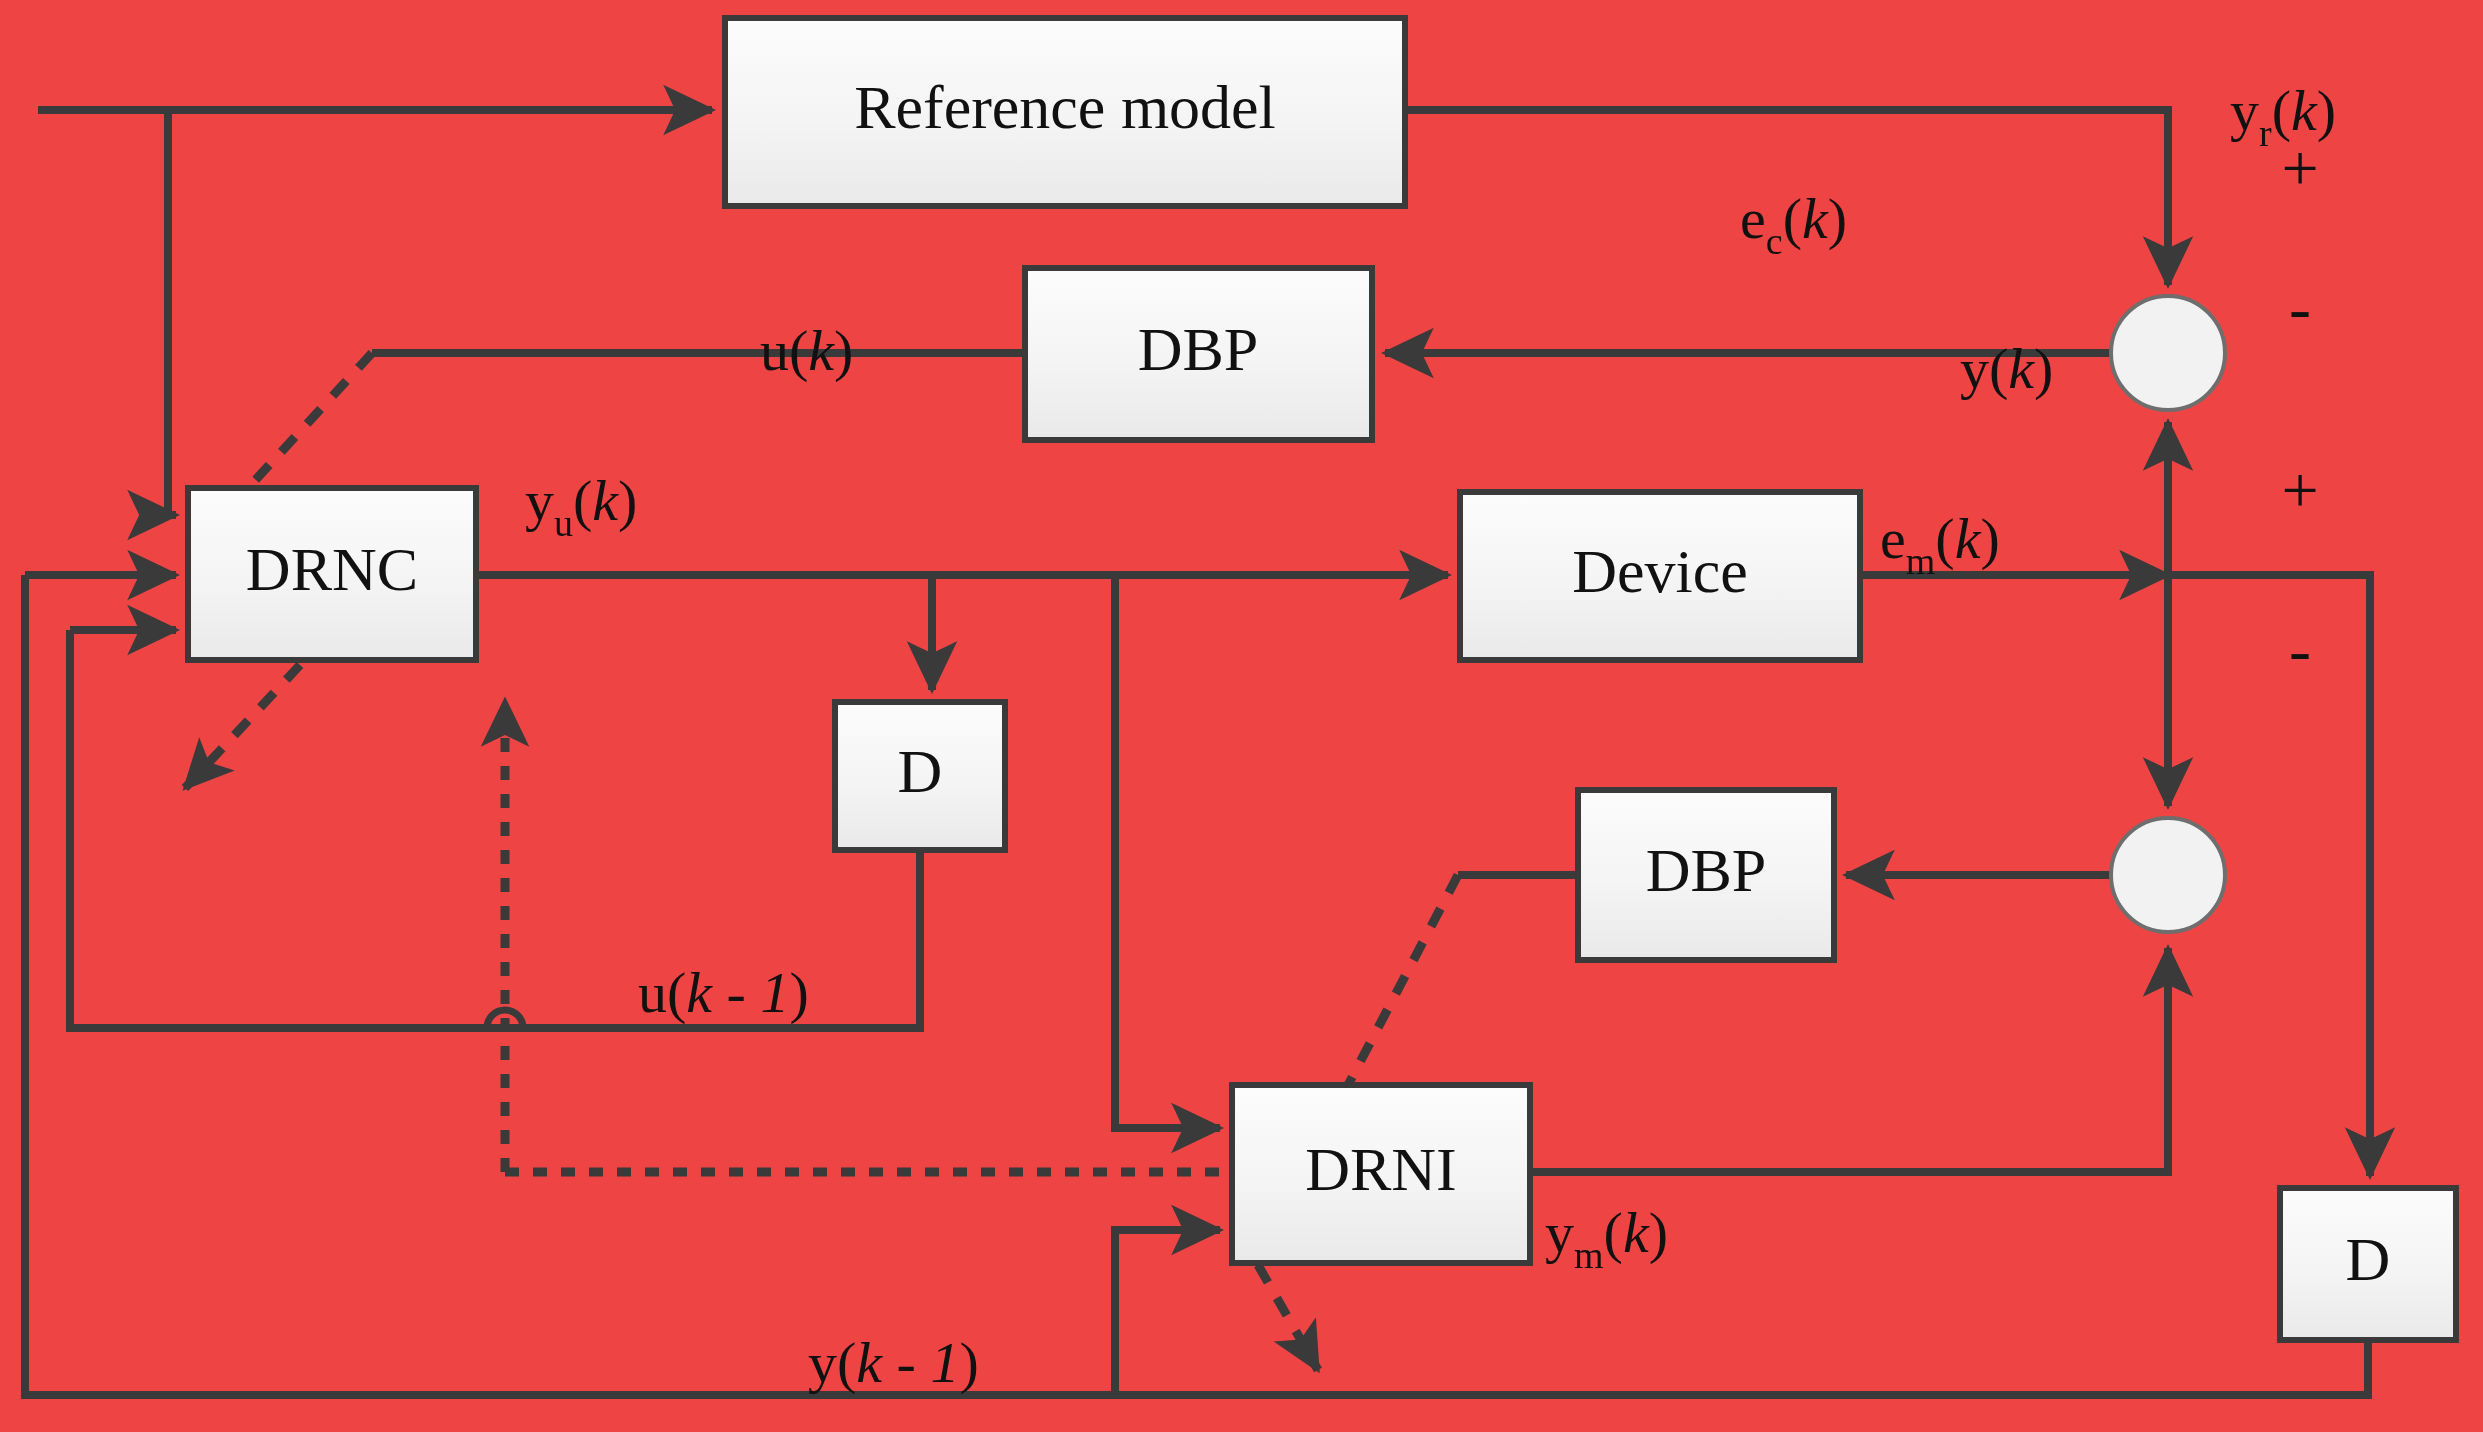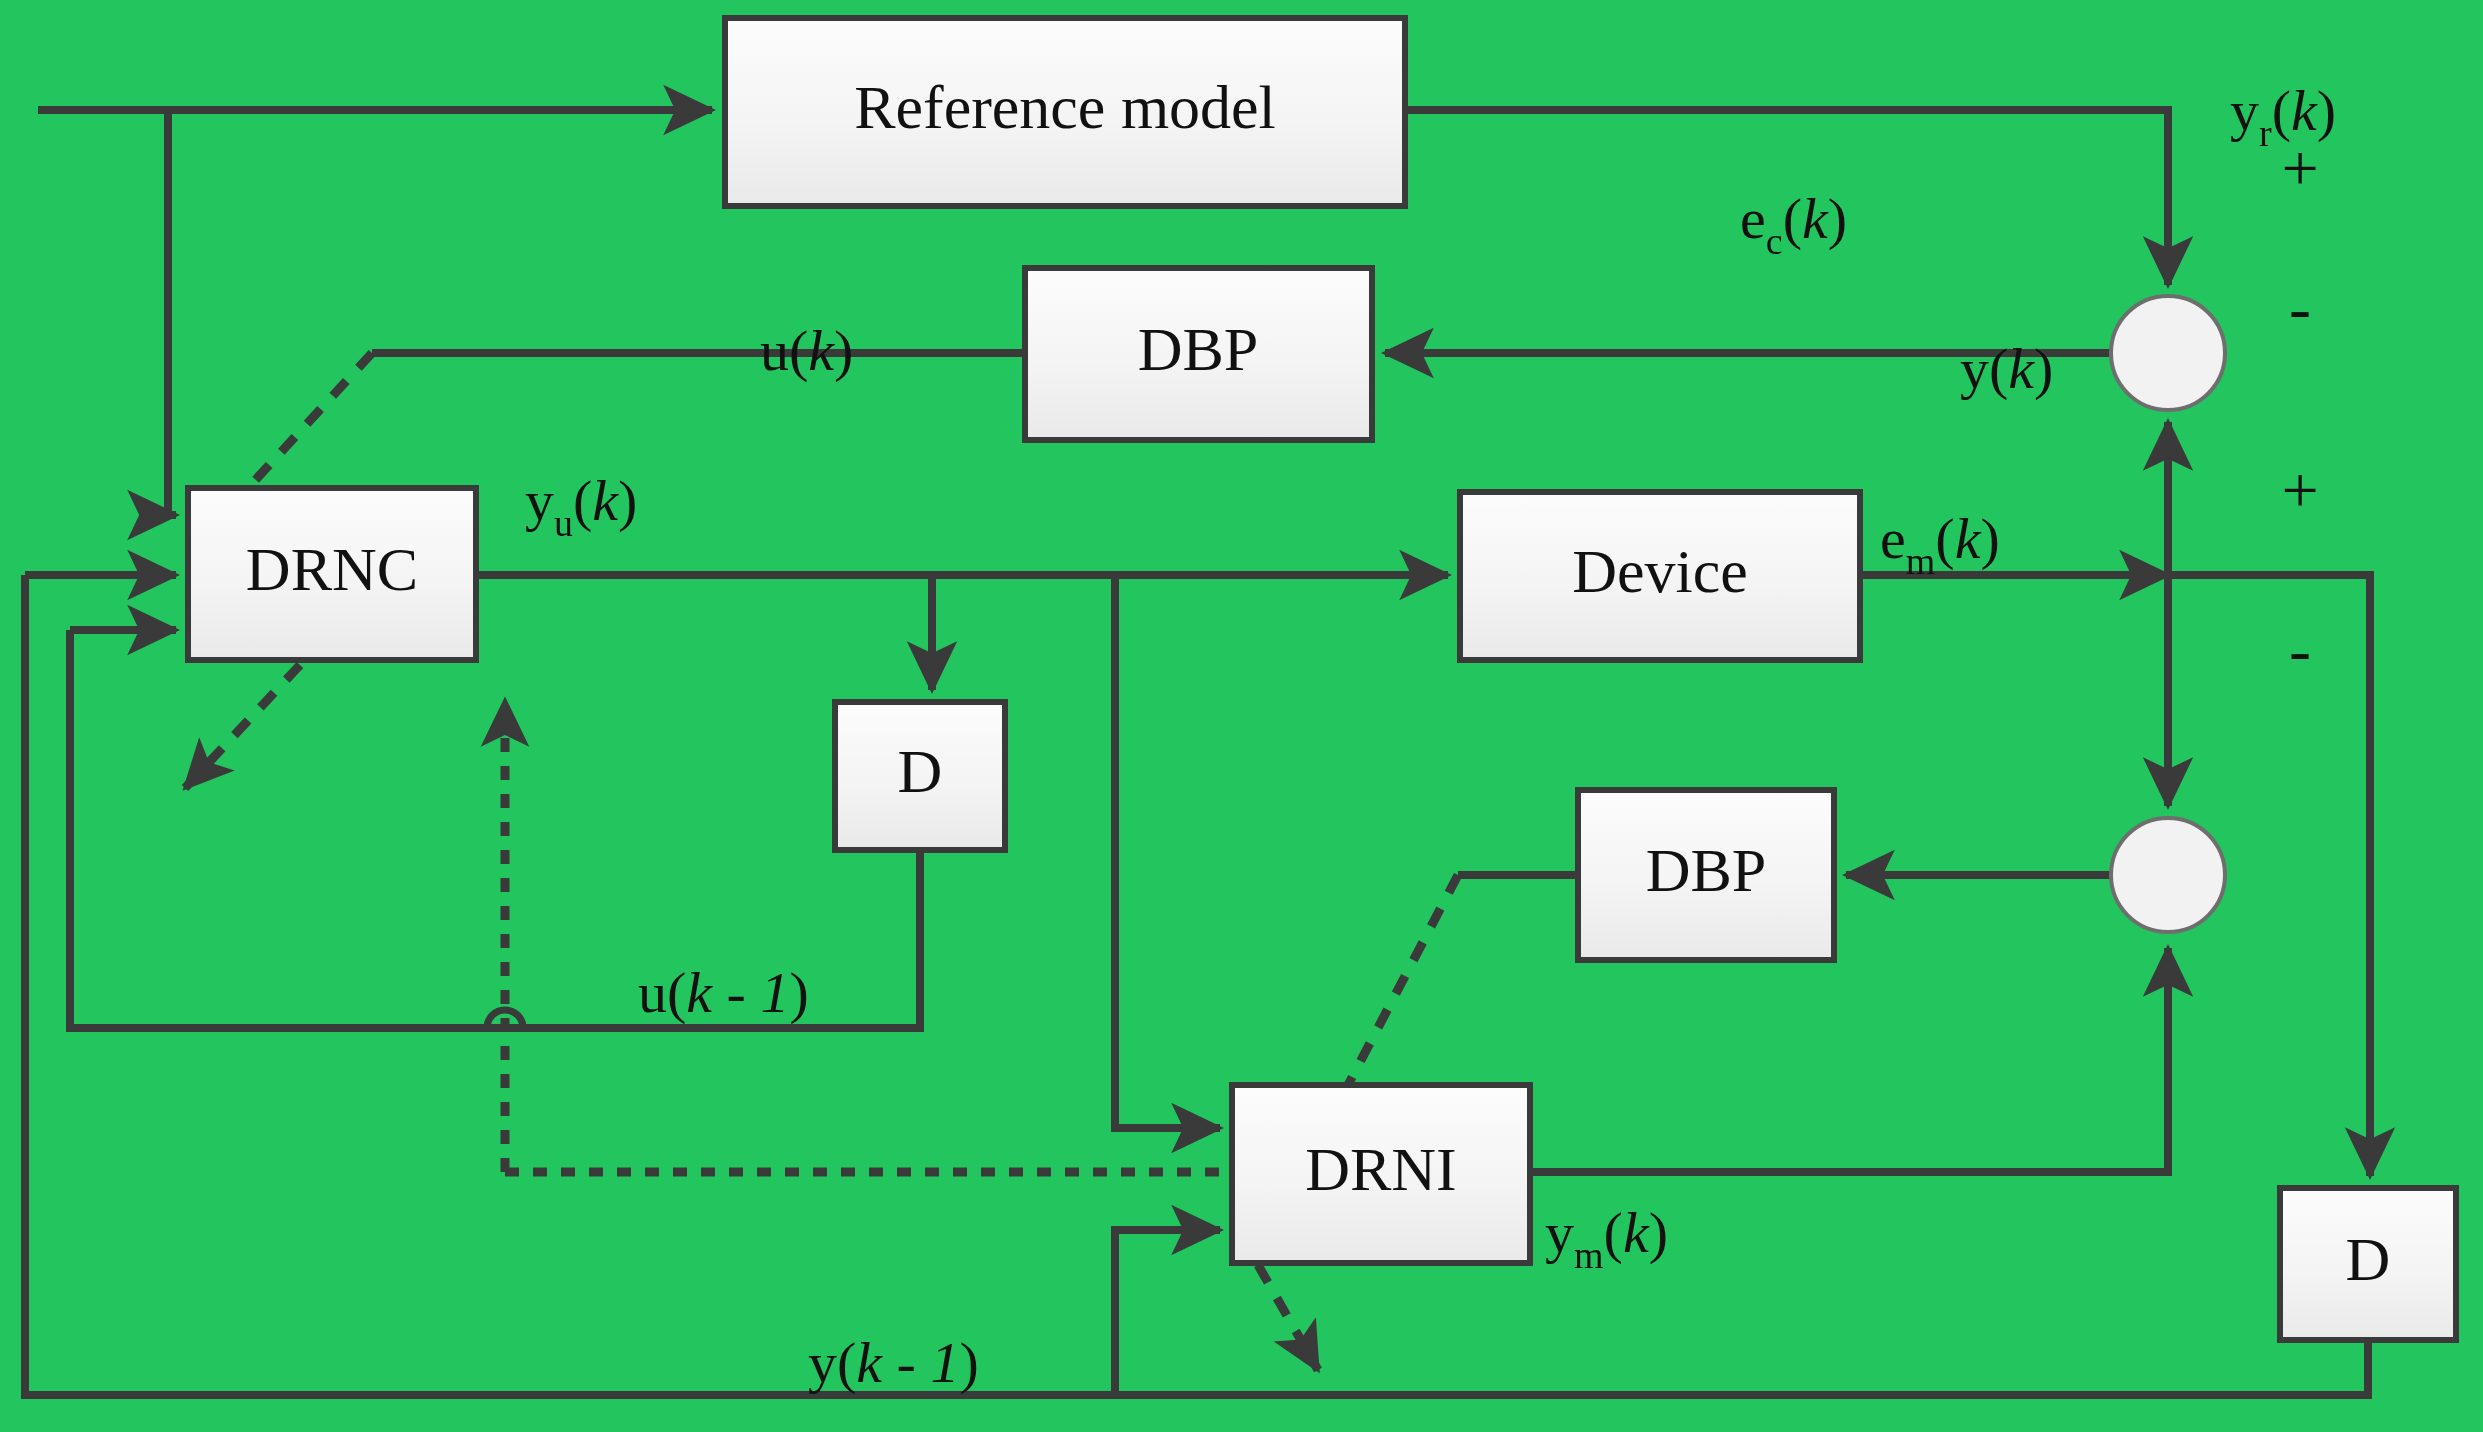--- a/index.html
+++ b/index.html
@@ -4,21 +4,21 @@
 <title>DRNC-DRNI Control Block Diagram</title>
 <style>
   html,body{margin:0;padding:0;background:#ffffff;}
   body{
     font-family:"Liberation Serif","DejaVu Serif",serif;
     width:2483px;height:1432px;overflow:hidden;
   }
   #diagram{
     position:relative;
     width:2483px;height:1432px;
-    background:#22c55e;
+    background:#ef4444;
   }
   svg{display:block;}
   .blk-rect{
     fill:url(#boxgrad);
     stroke:#3a3a3a;
     stroke-width:6;
   }
   .sum-circle{
     fill:#f2f2f2;
     stroke:#6e6e6e;

